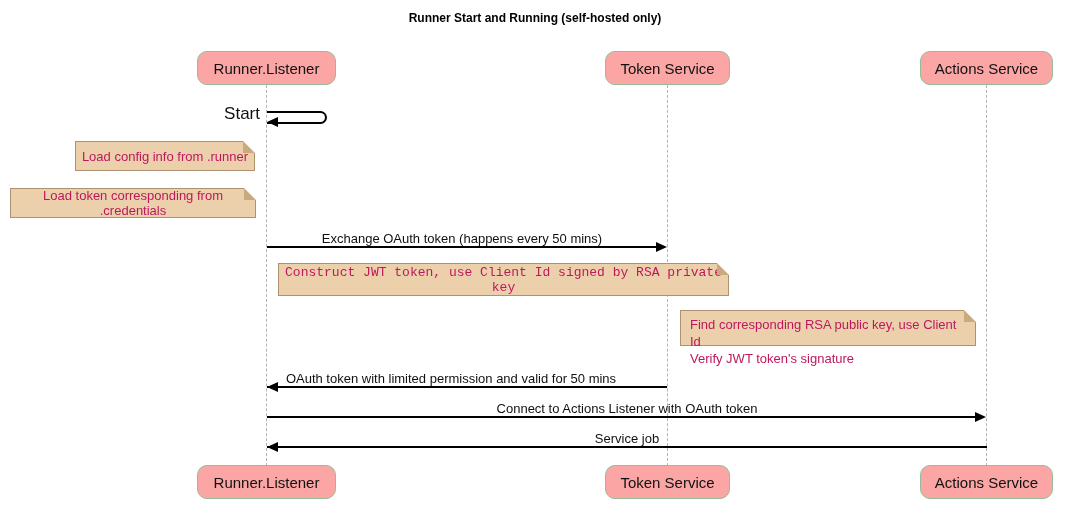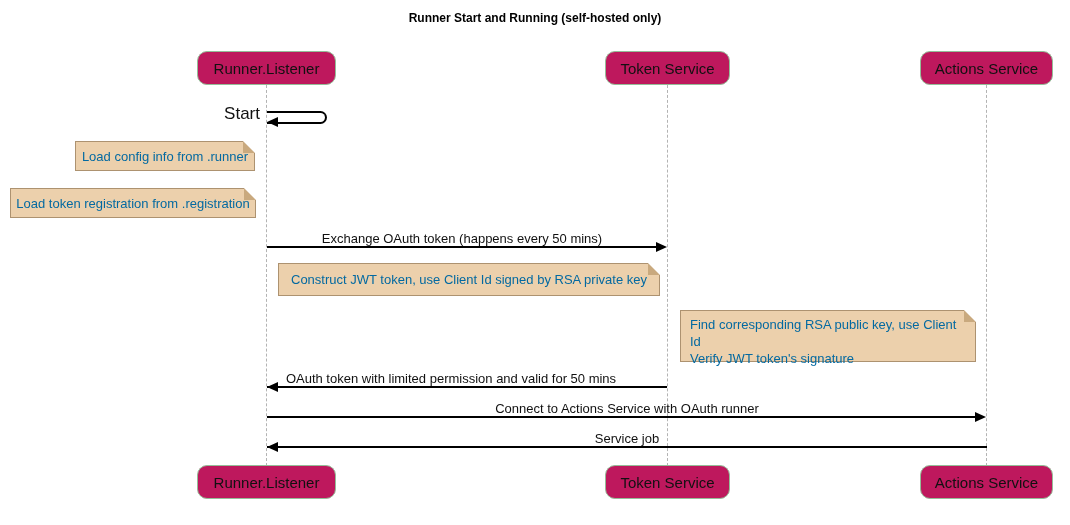--- a/index.html
+++ b/index.html
@@ -8,27 +8,27 @@
     font-family:"Liberation Sans", sans-serif;color:#000;overflow:hidden;
   }
   .title{
     position:absolute;top:11px;left:0;width:1070px;text-align:center;
     font-size:12px;font-weight:bold;
   }
   .lifeline{
     position:absolute;width:0;border-left:1px dashed #b3b3b3;
   }
   .participant{
-    position:absolute;height:34px;background:#be185d;border:1px solid #94bd98;
+    position:absolute;height:34px;background:#fca5a5;border:1px solid #94bd98;
     border-radius:10px;display:flex;align-items:center;justify-content:center;
     font-size:15px;color:#111;box-sizing:border-box;
   }
   .note{
     position:absolute;background:#ecd0ac;border:1px solid #ad9270;
-    box-sizing:border-box;font-size:13px;color:#0369a1;
+    box-sizing:border-box;font-size:13px;color:#be185d;
   }
   .note .fold{
     position:absolute;top:-1px;right:-1px;width:0;height:0;
     border-style:solid;border-width:0 12px 12px 0;
     border-color:#ffffff #ffffff #c9a97e #c9a97e;
   }
   .note.center{display:flex;align-items:center;justify-content:center;text-align:center;}
   .note.multi{padding:5px 9px;line-height:17px;text-align:left;}
   .msg-line{position:absolute;height:2px;background:#000;}
   .msg-label{
@@ -80,43 +80,43 @@
   <div class="self-loop"></div>
   <div class="arrow-left" style="left:267px;top:117px;"></div>
 
   <div class="note center" style="left:75px;top:141px;width:180px;height:30px;">
     <div class="fold"></div>
     <span>Load config info from .runner</span>
   </div>
 
   <div class="note center" style="left:10px;top:188px;width:246px;height:30px;">
     <div class="fold"></div>
-    <span>Load token registration from .registration</span>
+    <span>Load token corresponding from .credentials</span>
   </div>
 
   <div class="msg-label" style="left:267px;top:231px;width:390px;">Exchange OAuth token (happens every 50 mins)</div>
   <div class="msg-line" style="left:267px;top:246px;width:390px;"></div>
   <div class="arrow-right" style="left:656px;top:242px;"></div>
 
-  <div class="note center" style="left:278px;top:263px;width:382px;height:33px;">
+  <div class="note center" style="left:278px;top:263px;width:451px;height:33px;font-family:Liberation Mono, monospace;">
     <div class="fold"></div>
     <span>Construct JWT token, use Client Id signed by RSA private key</span>
   </div>
 
-  <div class="note multi" style="left:680px;top:310px;width:296px;height:52px;">
+  <div class="note multi" style="left:680px;top:310px;width:296px;height:36px;">
     <div class="fold"></div>
     <div>Find corresponding RSA public key, use Client Id</div>
     <div>Verify JWT token's signature</div>
   </div>
 
   <div class="msg-label" style="left:251px;top:371px;width:400px;">OAuth token with limited permission and valid for 50 mins</div>
   <div class="msg-line" style="left:267px;top:386px;width:400px;"></div>
   <div class="arrow-left" style="left:267px;top:382px;"></div>
 
-  <div class="msg-label" style="left:267px;top:401px;width:720px;">Connect to Actions Service with OAuth runner</div>
+  <div class="msg-label" style="left:267px;top:401px;width:720px;">Connect to Actions Listener with OAuth token</div>
   <div class="msg-line" style="left:267px;top:416px;width:709px;"></div>
   <div class="arrow-right" style="left:975px;top:412px;"></div>
 
   <div class="msg-label" style="left:267px;top:431px;width:720px;">Service job</div>
   <div class="msg-line" style="left:267px;top:446px;width:720px;"></div>
   <div class="arrow-left" style="left:267px;top:442px;"></div>
 
   <div class="participant" style="left:197px;top:465px;width:139px;">
     <span>Runner.Listener</span>
   </div>

